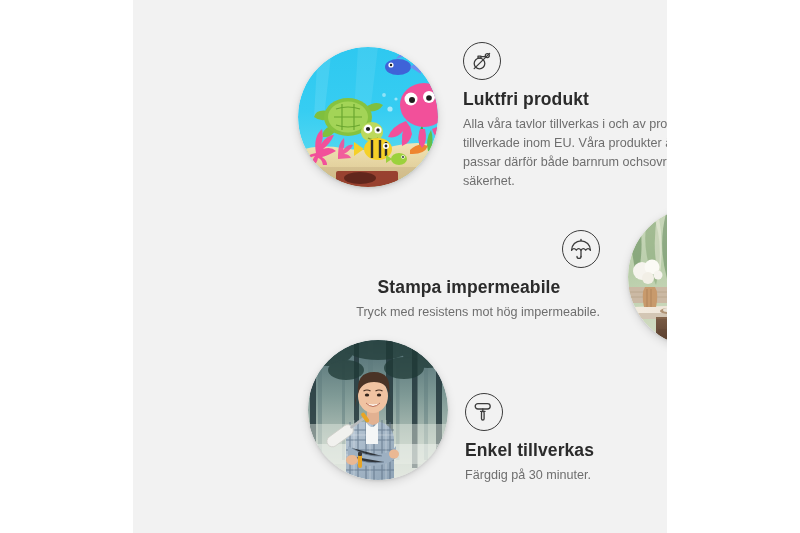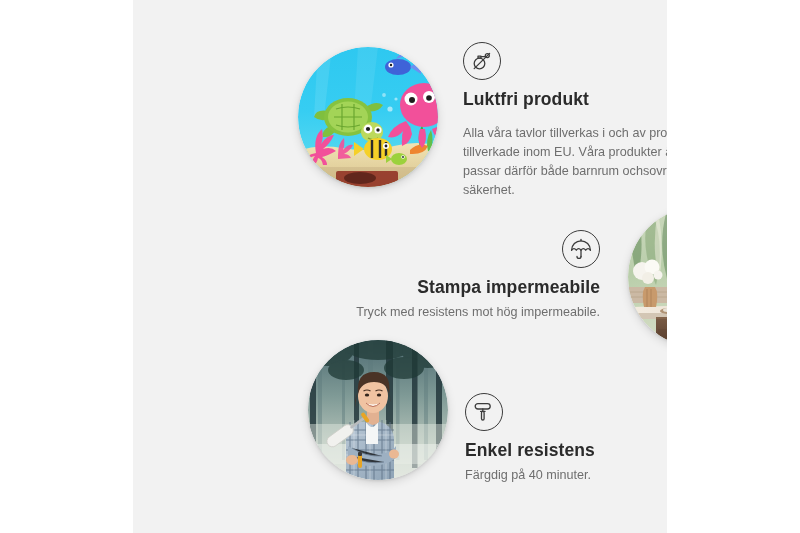--- a/index.html
+++ b/index.html
@@ -67,26 +67,26 @@
 
   .feature-body {
     font-size: 12.6px;
     color: #6e6e6e;
     line-height: 1.52;
   }
 
   
   #feature-odour { left: 330px; top: 42px; width: 300px; text-align: left; }
   #feature-odour .feature-icon { margin-bottom: 9px; }
-  #feature-odour .feature-title { margin-bottom: 13px; }
+  #feature-odour .feature-title { margin-bottom: 4px; }
 
   
   #feature-waterproof { left: 205px; top: 230px; width: 262px; text-align: right; }
   #feature-waterproof .feature-icon { margin-left: auto; margin-bottom: 9px; }
-  #feature-waterproof .feature-title { margin-bottom: 4px; }
+  #feature-waterproof .feature-title { margin-bottom: 4px; text-align: center; }
 
   
   #feature-mounting { left: 332px; top: 393px; width: 290px; text-align: left; }
   #feature-mounting .feature-icon { margin-bottom: 9px; }
   #feature-mounting .feature-title { margin-bottom: 4px; }
 </style>
 </head>
 <body>
 
 <div id="canvas">
@@ -456,18 +456,18 @@
         <svg width="24" height="24" viewBox="0 0 24 24" fill="none" stroke="#3c3c3c" stroke-width="1.3" stroke-linecap="round" stroke-linejoin="round">
 
           <rect x="3.2" y="3.6" width="15" height="5.4" rx="2.7"></rect>
 
           <path d="M10.8 9 V11.4"></path>
           <path d="M8.6 11.4 h4.4"></path>
 
           <rect x="9.5" y="11.4" width="2.6" height="8.6" rx="1.3"></rect>
         </svg>
       </div>
-      <div class="feature-title">Enkel resistens</div>
-      <div class="feature-body">Färgdig på 40 minuter.</div>
+      <div class="feature-title">Enkel tillverkas</div>
+      <div class="feature-body">Färgdig på 30 minuter.</div>
     </div>
 
   </div>
 </div>
 
 </body></html>

